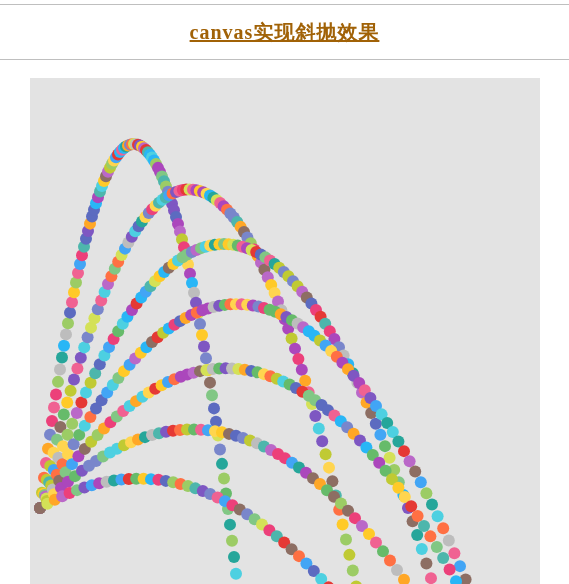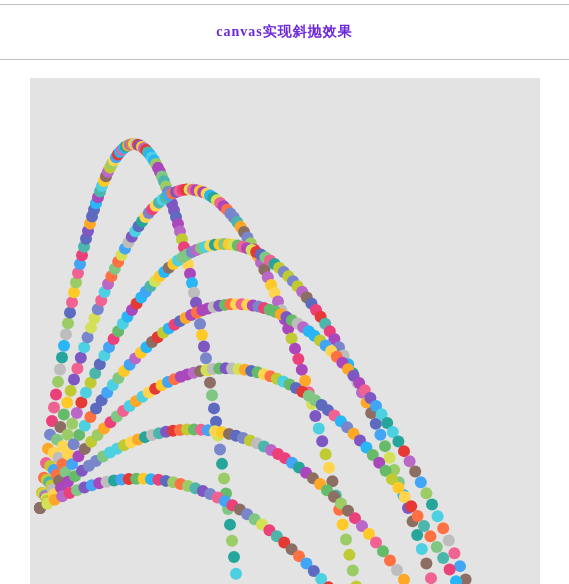--- a/index.html
+++ b/index.html
@@ -19,24 +19,25 @@
   .title-block {
     height: 54px;
     border-top: 1px solid #bfbfbf;
     border-bottom: 1px solid #bfbfbf;
     margin-top: 4px;
     display: flex;
     align-items: center;
     justify-content: center;
   }
   .title-text {
-    font-size: 14px;
+    font-size: 20px;
     font-weight: bold;
-    color: #6d28d9;
+    color: #a16207;
     letter-spacing: 1px;
+    text-decoration: underline;
   }
   .stage-wrap {
     position: absolute;
     left: 30px;
     top: 74px;
     width: 510px;
     height: 510px;
     background: #e3e3e3;
   }
   svg {

